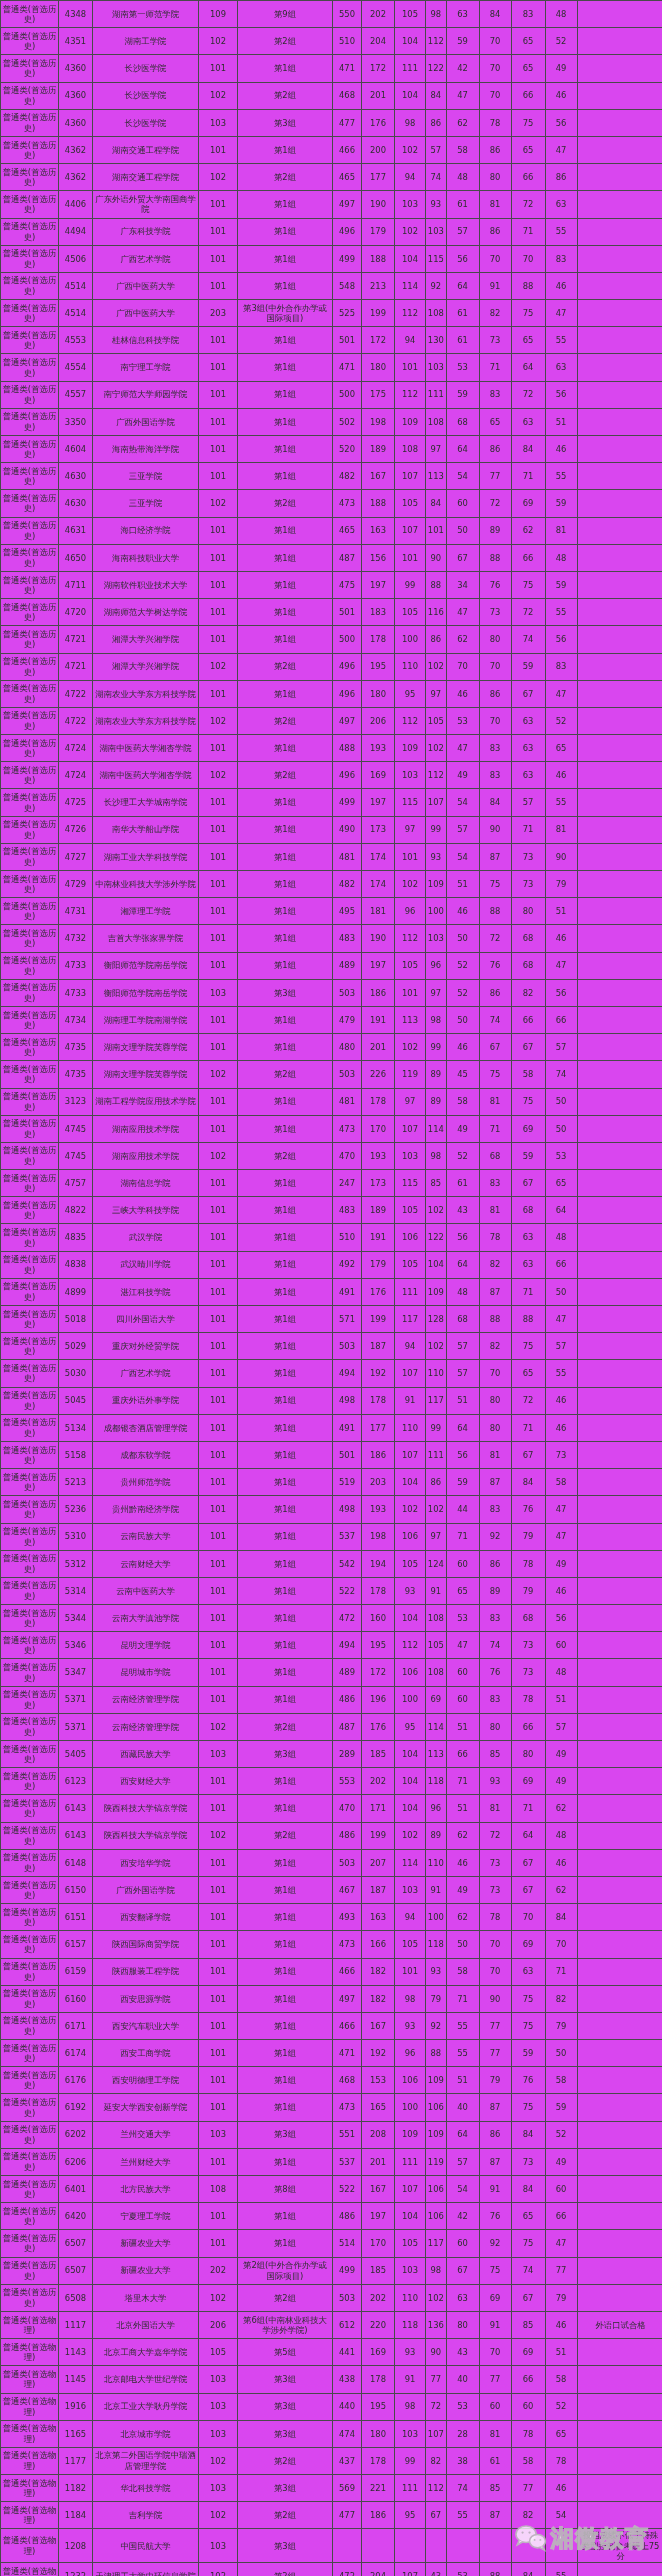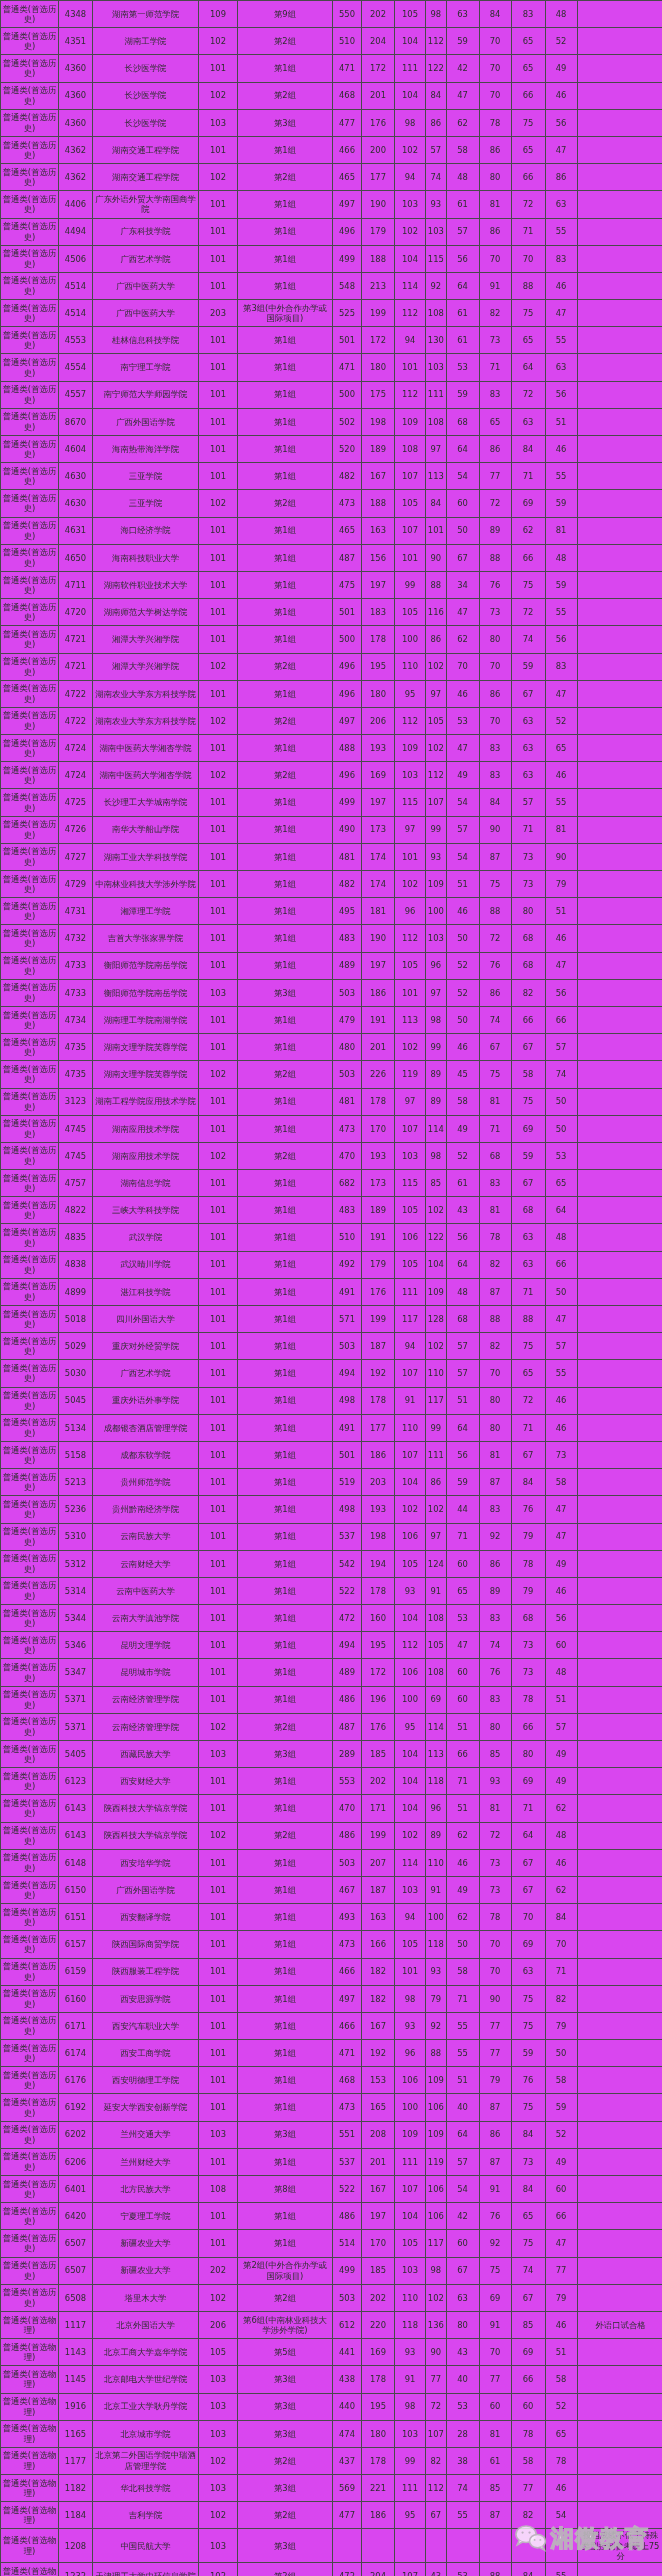--- a/index.html
+++ b/index.html
@@ -301,21 +301,21 @@
           <td class="c7">112</td>
           <td class="c8">111</td>
           <td class="c9">59</td>
           <td class="c10">83</td>
           <td class="c11">72</td>
           <td class="c12">56</td>
           <td class="c13"></td>
         </tr>
         <tr>
           <td class="c0">普通类(首选历史)</td>
-          <td class="c1">8670</td>
+          <td class="c1">3350</td>
           <td class="c2">广西外国语学院</td>
           <td class="c3">101</td>
           <td class="c4">第1组</td>
           <td class="c5">502</td>
           <td class="c6">198</td>
           <td class="c7">109</td>
           <td class="c8">108</td>
           <td class="c9">68</td>
           <td class="c10">65</td>
           <td class="c11">63</td>
@@ -753,21 +753,21 @@
           <td class="c11">59</td>
           <td class="c12">53</td>
           <td class="c13"></td>
         </tr>
         <tr>
           <td class="c0">普通类(首选历史)</td>
           <td class="c1">4757</td>
           <td class="c2">湖南信息学院</td>
           <td class="c3">101</td>
           <td class="c4">第1组</td>
-          <td class="c5">682</td>
+          <td class="c5">247</td>
           <td class="c6">173</td>
           <td class="c7">115</td>
           <td class="c8">85</td>
           <td class="c9">61</td>
           <td class="c10">83</td>
           <td class="c11">67</td>
           <td class="c12">65</td>
           <td class="c13"></td>
         </tr>
         <tr>

